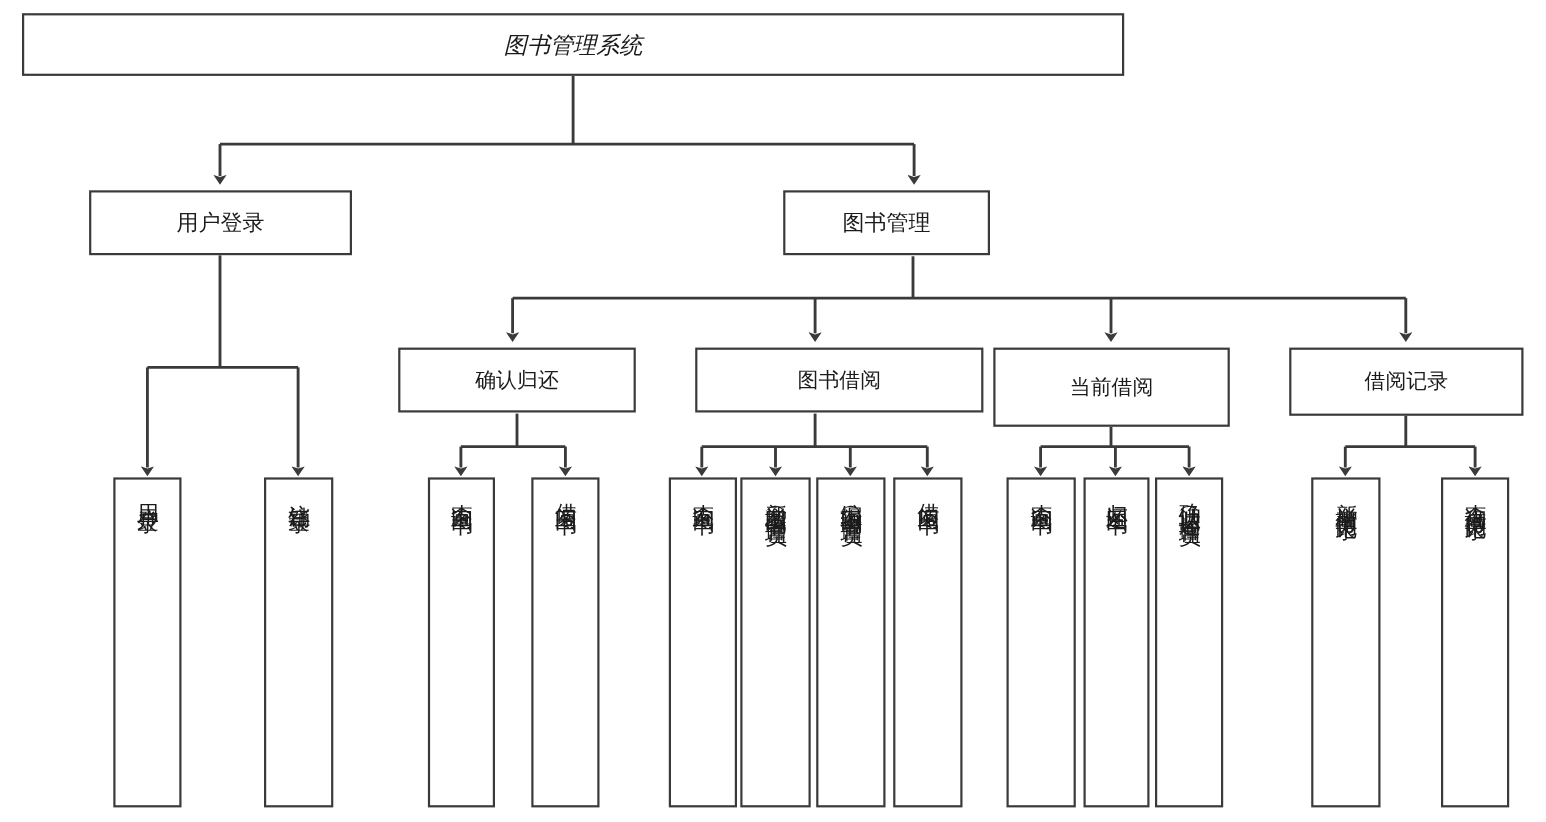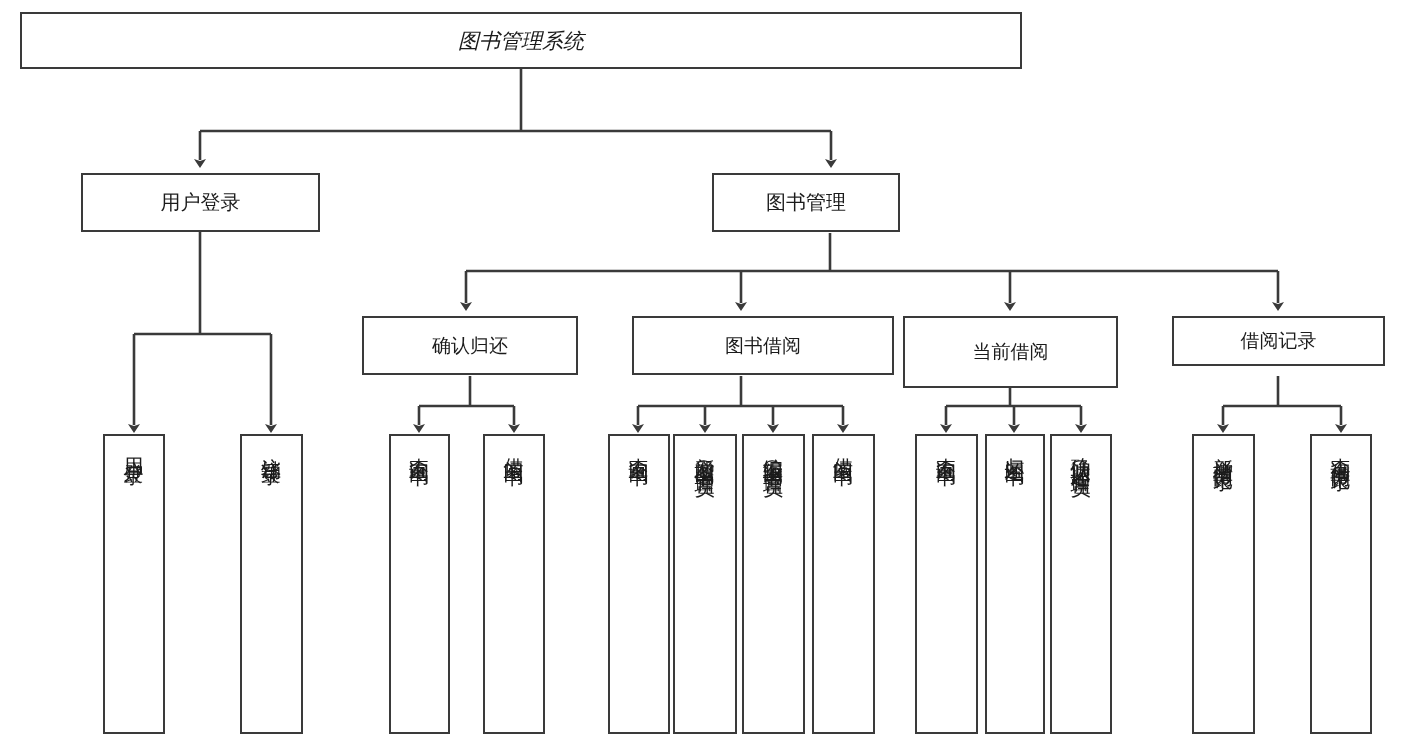--- a/index.html
+++ b/index.html
@@ -141,21 +141,21 @@
   </div>
 
   <div class="node lvl2" style="left:632px; top:316px; width:262px; height:59px;">
     <span>图书借阅</span>
   </div>
 
   <div class="node lvl2" style="left:903px; top:316px; width:215px; height:72px;">
     <span>当前借阅</span>
   </div>
 
-  <div class="node lvl2" style="left:1172px; top:316px; width:213px; height:50px;">
+  <div class="node lvl2" style="left:1172px; top:316px; width:213px; height:62px;">
     <span>借阅记录</span>
   </div>
 
   <div class="node leaf" style="left:103px; top:434px; width:62px; height:300px;">
     <span class="vtext">用户登录</span>
   </div>
   <div class="node leaf" style="left:240px; top:434px; width:63px; height:300px;">
     <span class="vtext">注销登录</span>
   </div>
 

